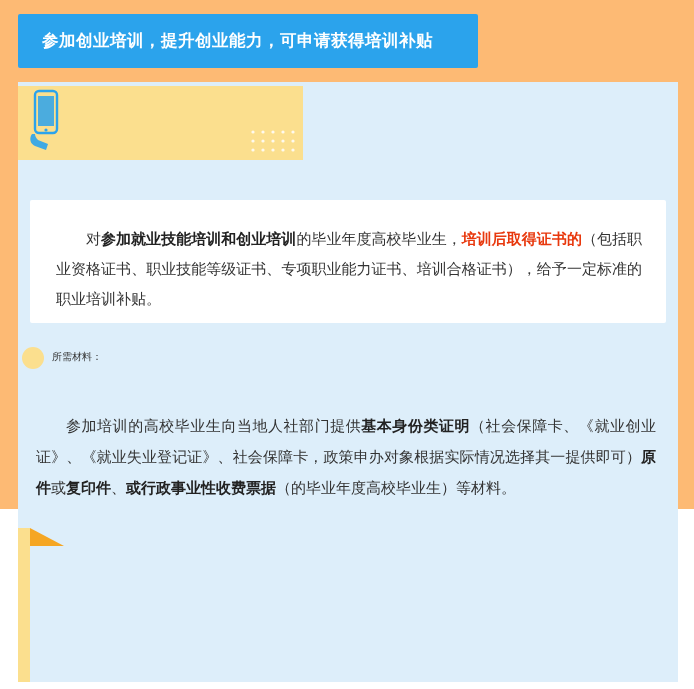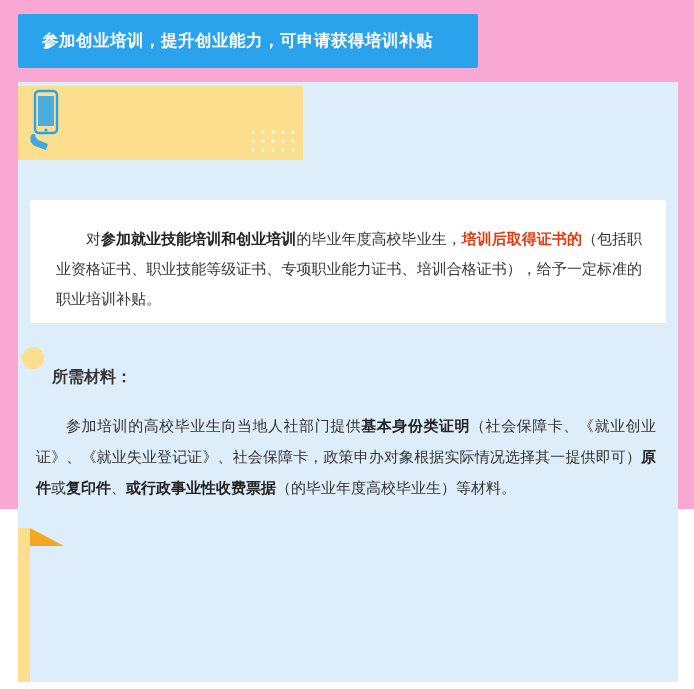--- a/index.html
+++ b/index.html
@@ -11,21 +11,21 @@
     height: 689px;
     background: #ffffff;
     font-family: "Liberation Sans", sans-serif;
     overflow: hidden;
     position: relative;
   }
   .page {
     position: relative;
     width: 694px;
     height: 509px;
-    background: #f9a8d4;
+    background: #fdba74;
   }
 
   
   .banner {
     position: absolute;
     left: 18px;
     top: 14px;
     width: 460px;
     height: 54px;
     background: #2ba3ec;
@@ -117,23 +117,23 @@
     left: 22px;
     top: 347px;
     width: 22px;
     height: 22px;
     border-radius: 50%;
     background: #fbdf8e;
   }
   .sec-text {
     position: absolute;
     left: 52px;
-    top: 367px;
-    font-size: 16px;
-    font-weight: bold;
+    top: 350px;
+    font-size: 10px;
+    font-weight: normal;
     color: #333333;
     white-space: nowrap;
   }
 
   
   .materials-para {
     position: absolute;
     left: 36px;
     right: 38px;
     top: 410px;

